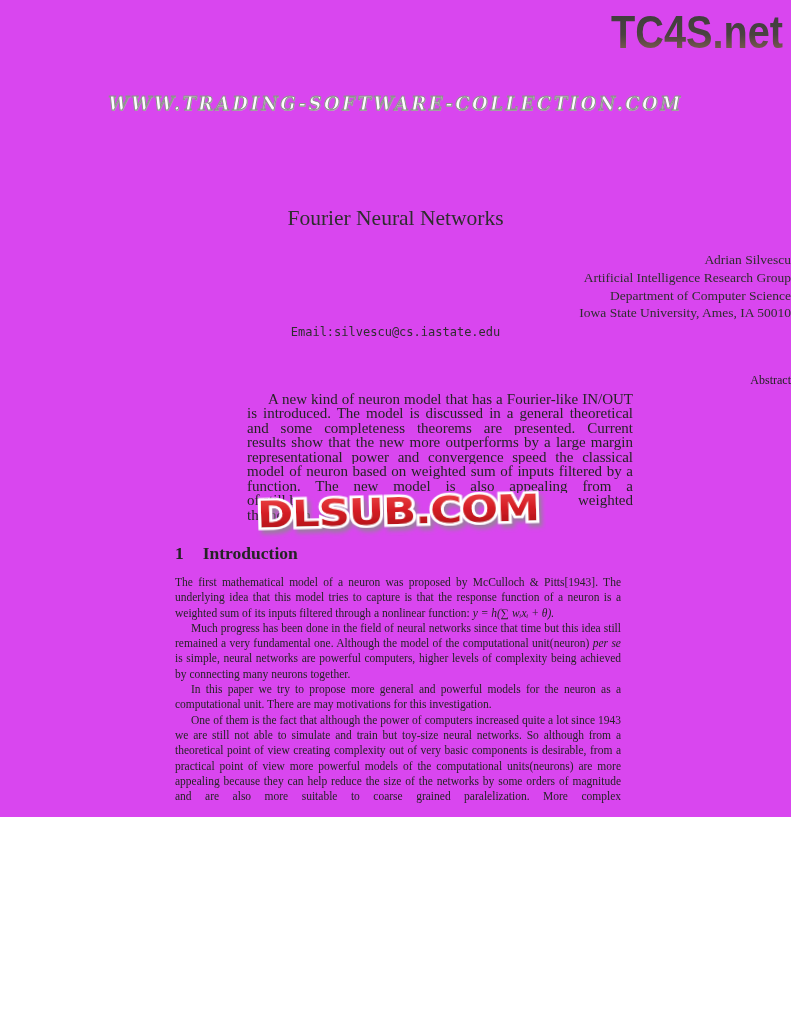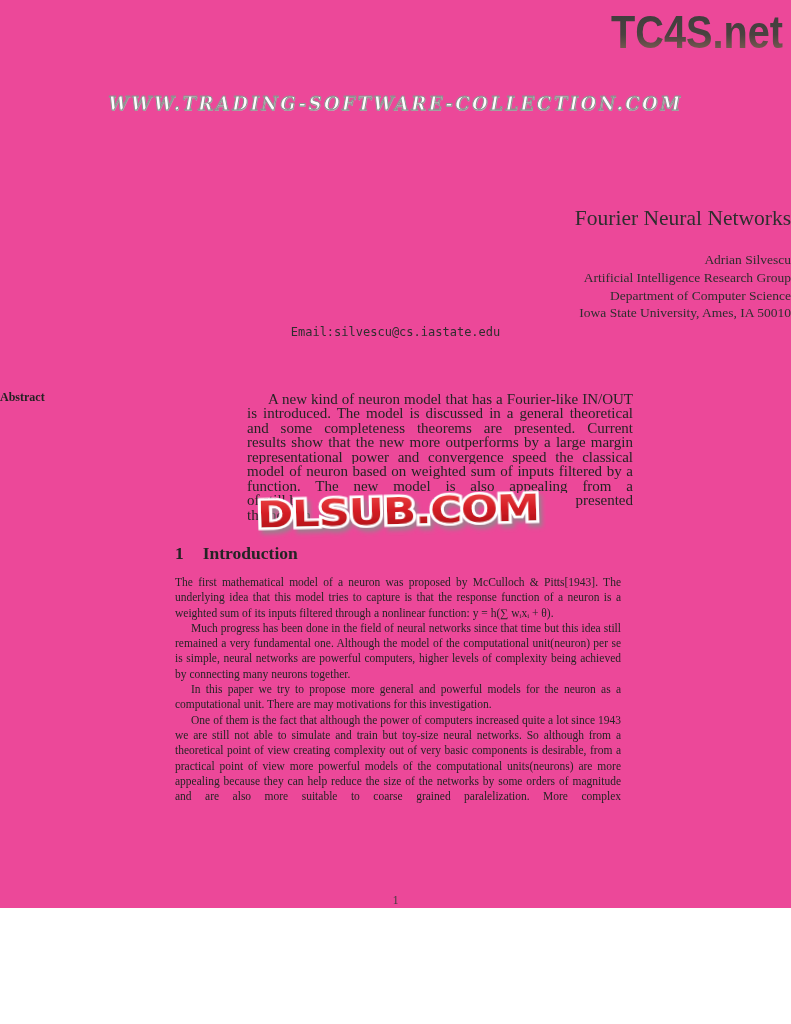--- a/index.html
+++ b/index.html
@@ -1,65 +1,65 @@
 <!DOCTYPE html>
 <html><head>
 <meta charset="utf-8">
 <style>
   html,body{margin:0;padding:0;background:#ffffff;}
   .page{
     position:relative;
-    width:791px;height:908px;
-    background:#ec4899;
+    width:791px;height:817px;
+    background:#d946ef;
     overflow:hidden;
     font-family:"Liberation Serif","DejaVu Serif",serif;
     color:#222;
   }
   
   .tc4s{position:absolute;top:4px;right:4px;width:180px;height:56px;}
   
   .trading-wm{
     position:absolute;top:93px;left:50%;transform:translateX(-50%);
     white-space:nowrap;
     font-family:"DejaVu Serif","Liberation Serif",serif;
     font-style:italic;font-weight:bold;
     font-size:18px;letter-spacing:2.5px;
     color:#fdfdfd;
     -webkit-text-stroke:1px #8f8f8f;
     text-shadow:0.5px 0.5px 0 #b5b5b5;
   }
   
-  .title{position:absolute;top:206px;left:0;width:100%;text-align:right;
+  .title{position:absolute;top:206px;left:0;width:100%;text-align:center;
     font-size:21.5px;color:#2e2e2e;}
   .authors{position:absolute;top:251px;left:0;width:100%;text-align:right;
     font-size:13.5px;line-height:17.8px;color:#2e2e2e;}
   .email{position:absolute;top:325px;left:0;width:100%;text-align:center;
     font-family:"DejaVu Sans Mono","Liberation Mono",monospace;
     font-size:12px;color:#2e2e2e;}
   
-  .abstract-heading{position:absolute;top:373px;left:0;width:100%;text-align:left;
-    font-weight:bold;font-size:12px;margin-top:17px;}
+  .abstract-heading{position:absolute;top:373px;left:0;width:100%;text-align:right;
+    font-weight:normal;font-size:12px;}
   .abstract-body{position:absolute;top:392px;left:204px;width:386px;
     font-size:15px;line-height:14.45px;color:#242424;margin-left:43px;}
   .abs-line{height:14.45px;overflow:hidden;}
   .jl{text-align:justify;}
   .jl::after{content:"";display:inline-block;width:100%;}
   .frag{display:flex;justify-content:space-between;}
   
   .dlsub{position:absolute;left:250px;top:483px;width:296px;height:56px;}
   
   .section-heading{position:absolute;left:175px;top:543px;
     font-size:17.5px;font-weight:bold;color:#242424;display:flex;gap:19px;}
   
   .body-text{position:absolute;left:175px;top:575px;width:446px;
     font-size:11.5px;line-height:15.3px;text-align:justify;color:#242424;}
   .body-text p{margin:0;}
   .body-text p.indent{text-indent:16px;}
   .body-text p:last-child{text-align-last:justify;}
-  .it{margin-top:15px;}
+  .it{font-style:italic;margin-top:15px;}
   
   .page-number{position:absolute;top:894px;left:0;width:100%;text-align:center;
     font-size:11.5px;color:#3a3a3a;}
   
   .tradersx{position:absolute;top:973px;right:1px;width:312px;height:48px;}
 </style>
 </head>
 <body>
 
 <div class="page">
@@ -92,21 +92,21 @@
       <div class="abs-line jl" style="text-indent: 21px;">A new kind of neuron model that has a Fourier-like IN/OUT function</div>
       <div class="abs-line jl">is introduced. The model is discussed in a general theoretical framework</div>
       <div class="abs-line jl">and some completeness theorems are presented. Current experimental</div>
       <div class="abs-line jl">results show that the new more outperforms by a large margin both in</div>
       <div class="abs-line jl">representational power and convergence speed the classical mathematical</div>
       <div class="abs-line jl">model of neuron based on weighted sum of inputs filtered by a nonlinear</div>
       <div class="abs-line jl">function. The new model is also appealing from a neurophysiological point</div>
       <div class="abs-line frag">
         <span>of still be</span>
         <span>sti</span>
-        <span>presented</span>
+        <span>weighted</span>
       </div>
       <div class="abs-line">the neuron</div>
     </div>
 
   <svg class="dlsub" viewBox="0 0 296 56">
     <defs>
       <linearGradient id="dlGrad" x1="0" y1="0" x2="0" y2="1">
         <stop offset="0" stop-color="#ef4a4a"></stop>
         <stop offset="0.45" stop-color="#d61f26"></stop>
         <stop offset="1" stop-color="#a50f14"></stop>

